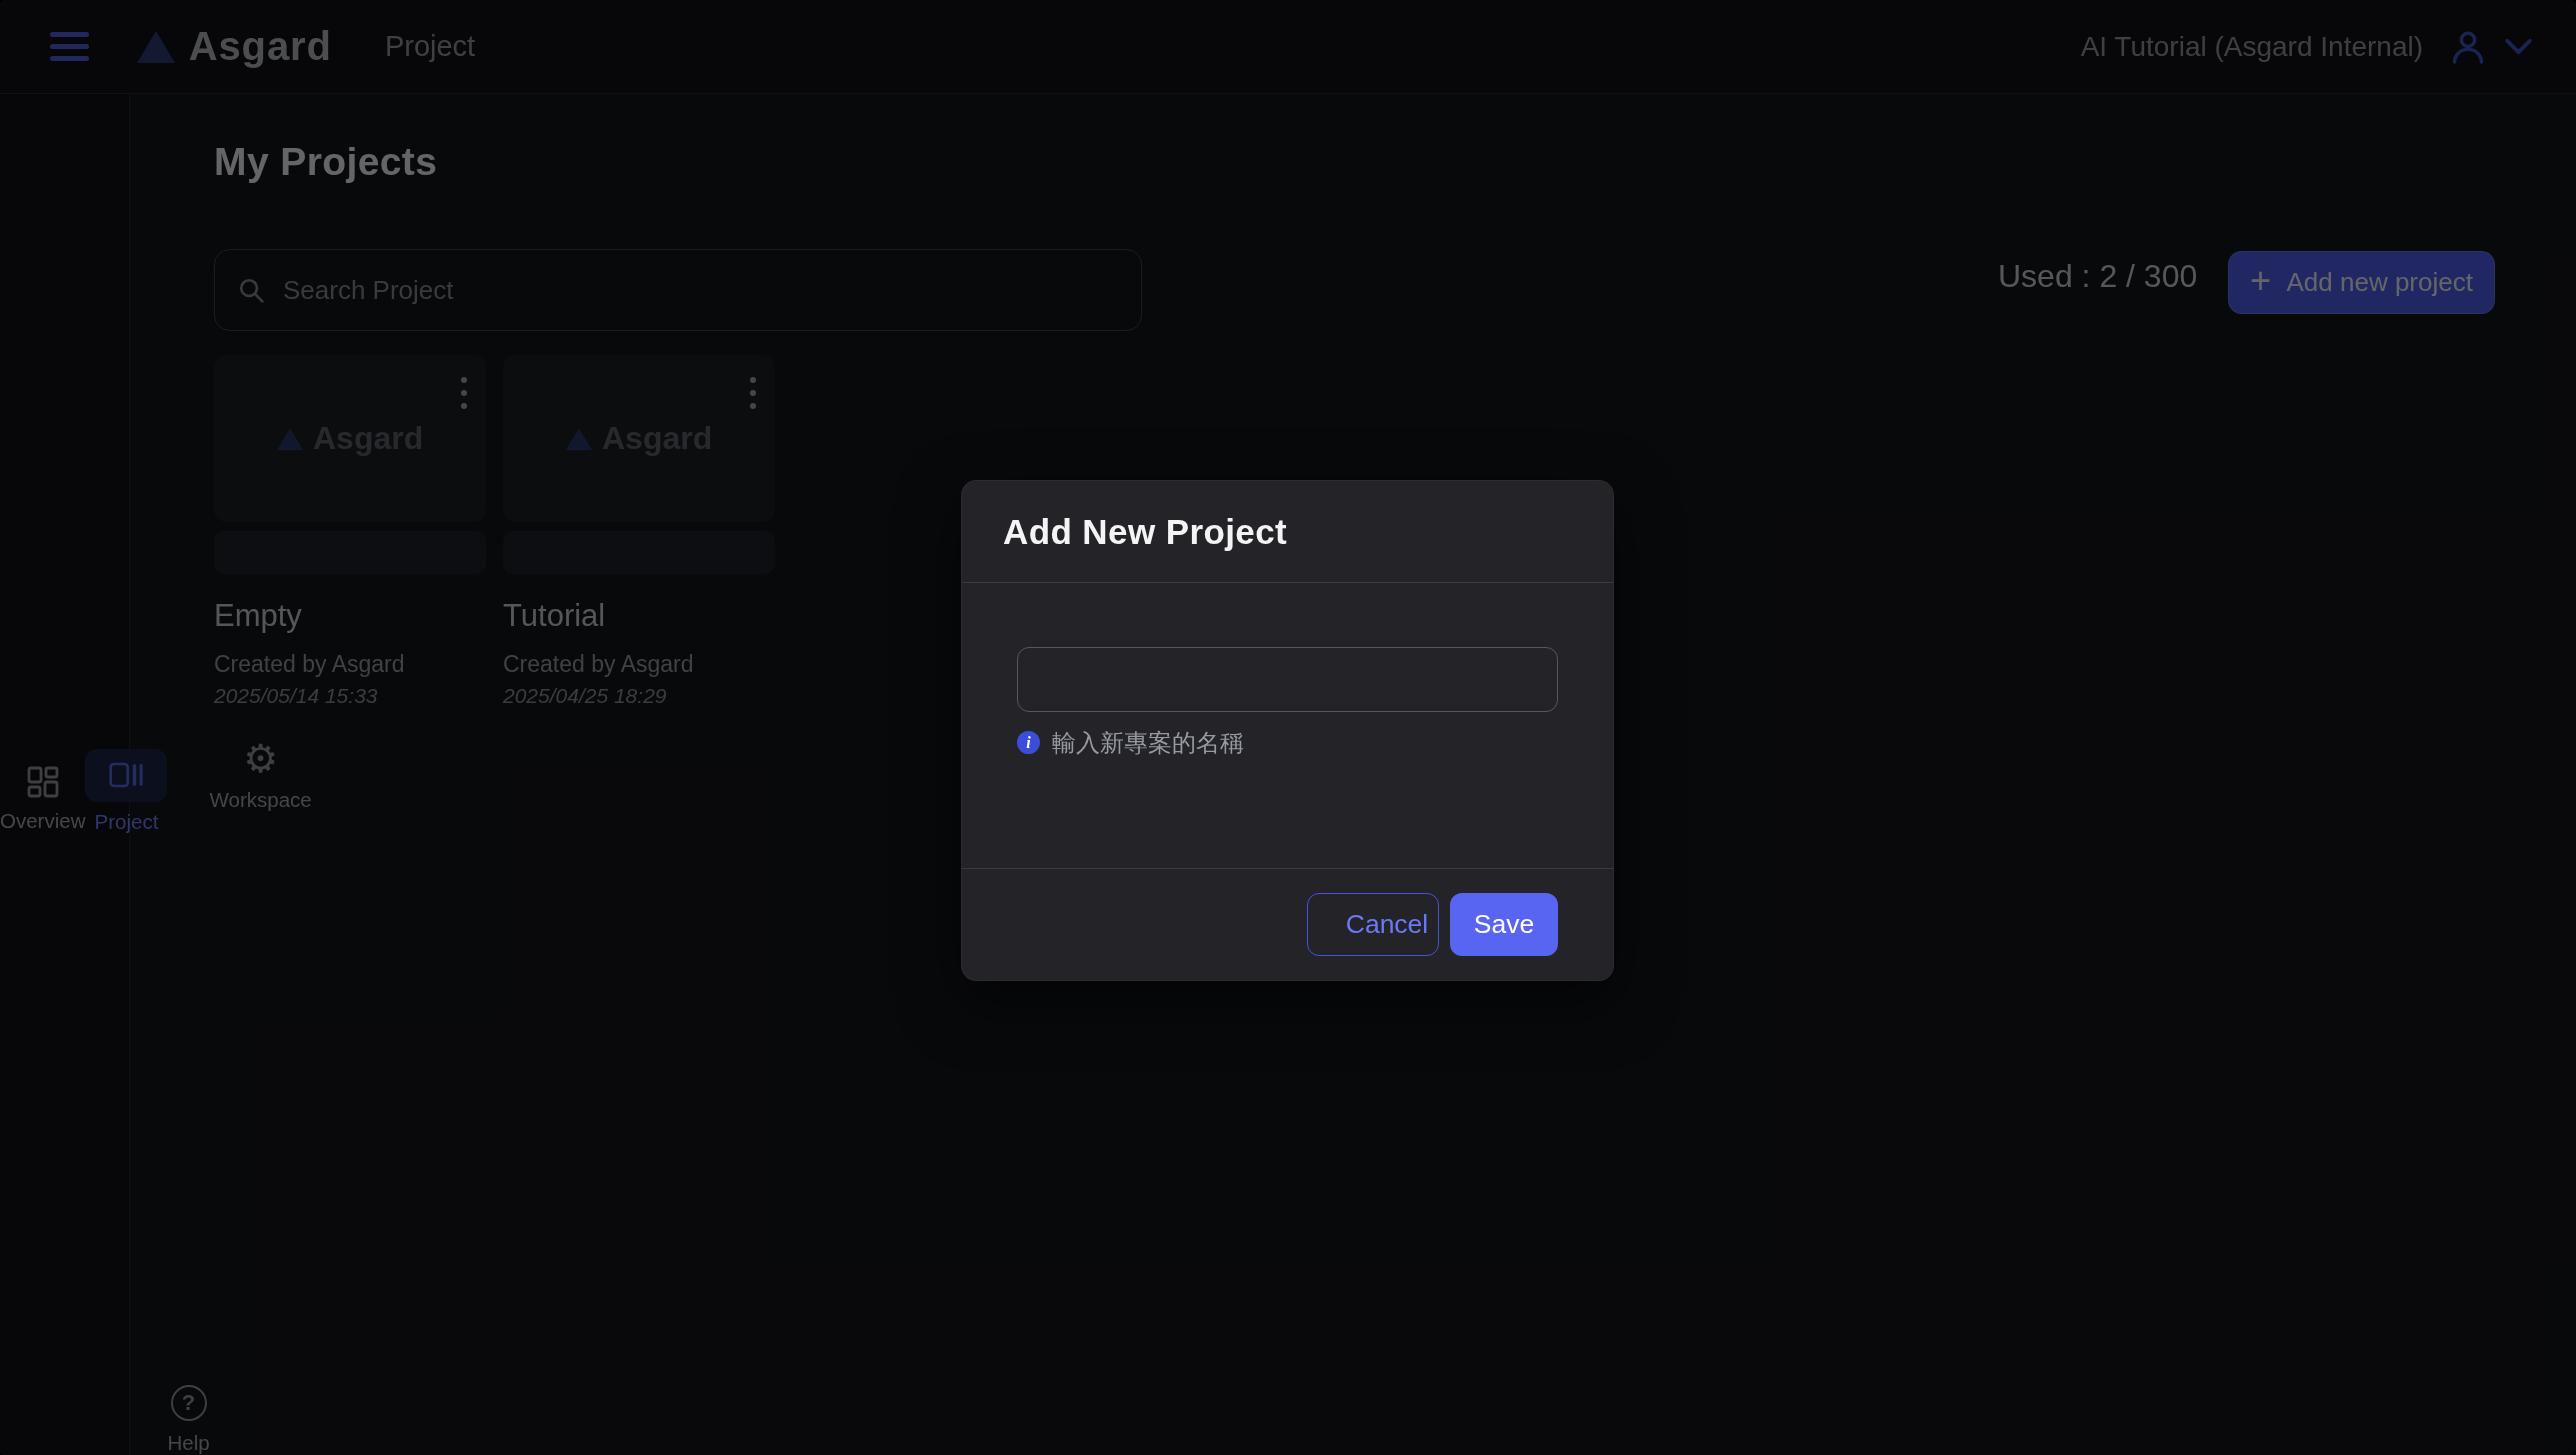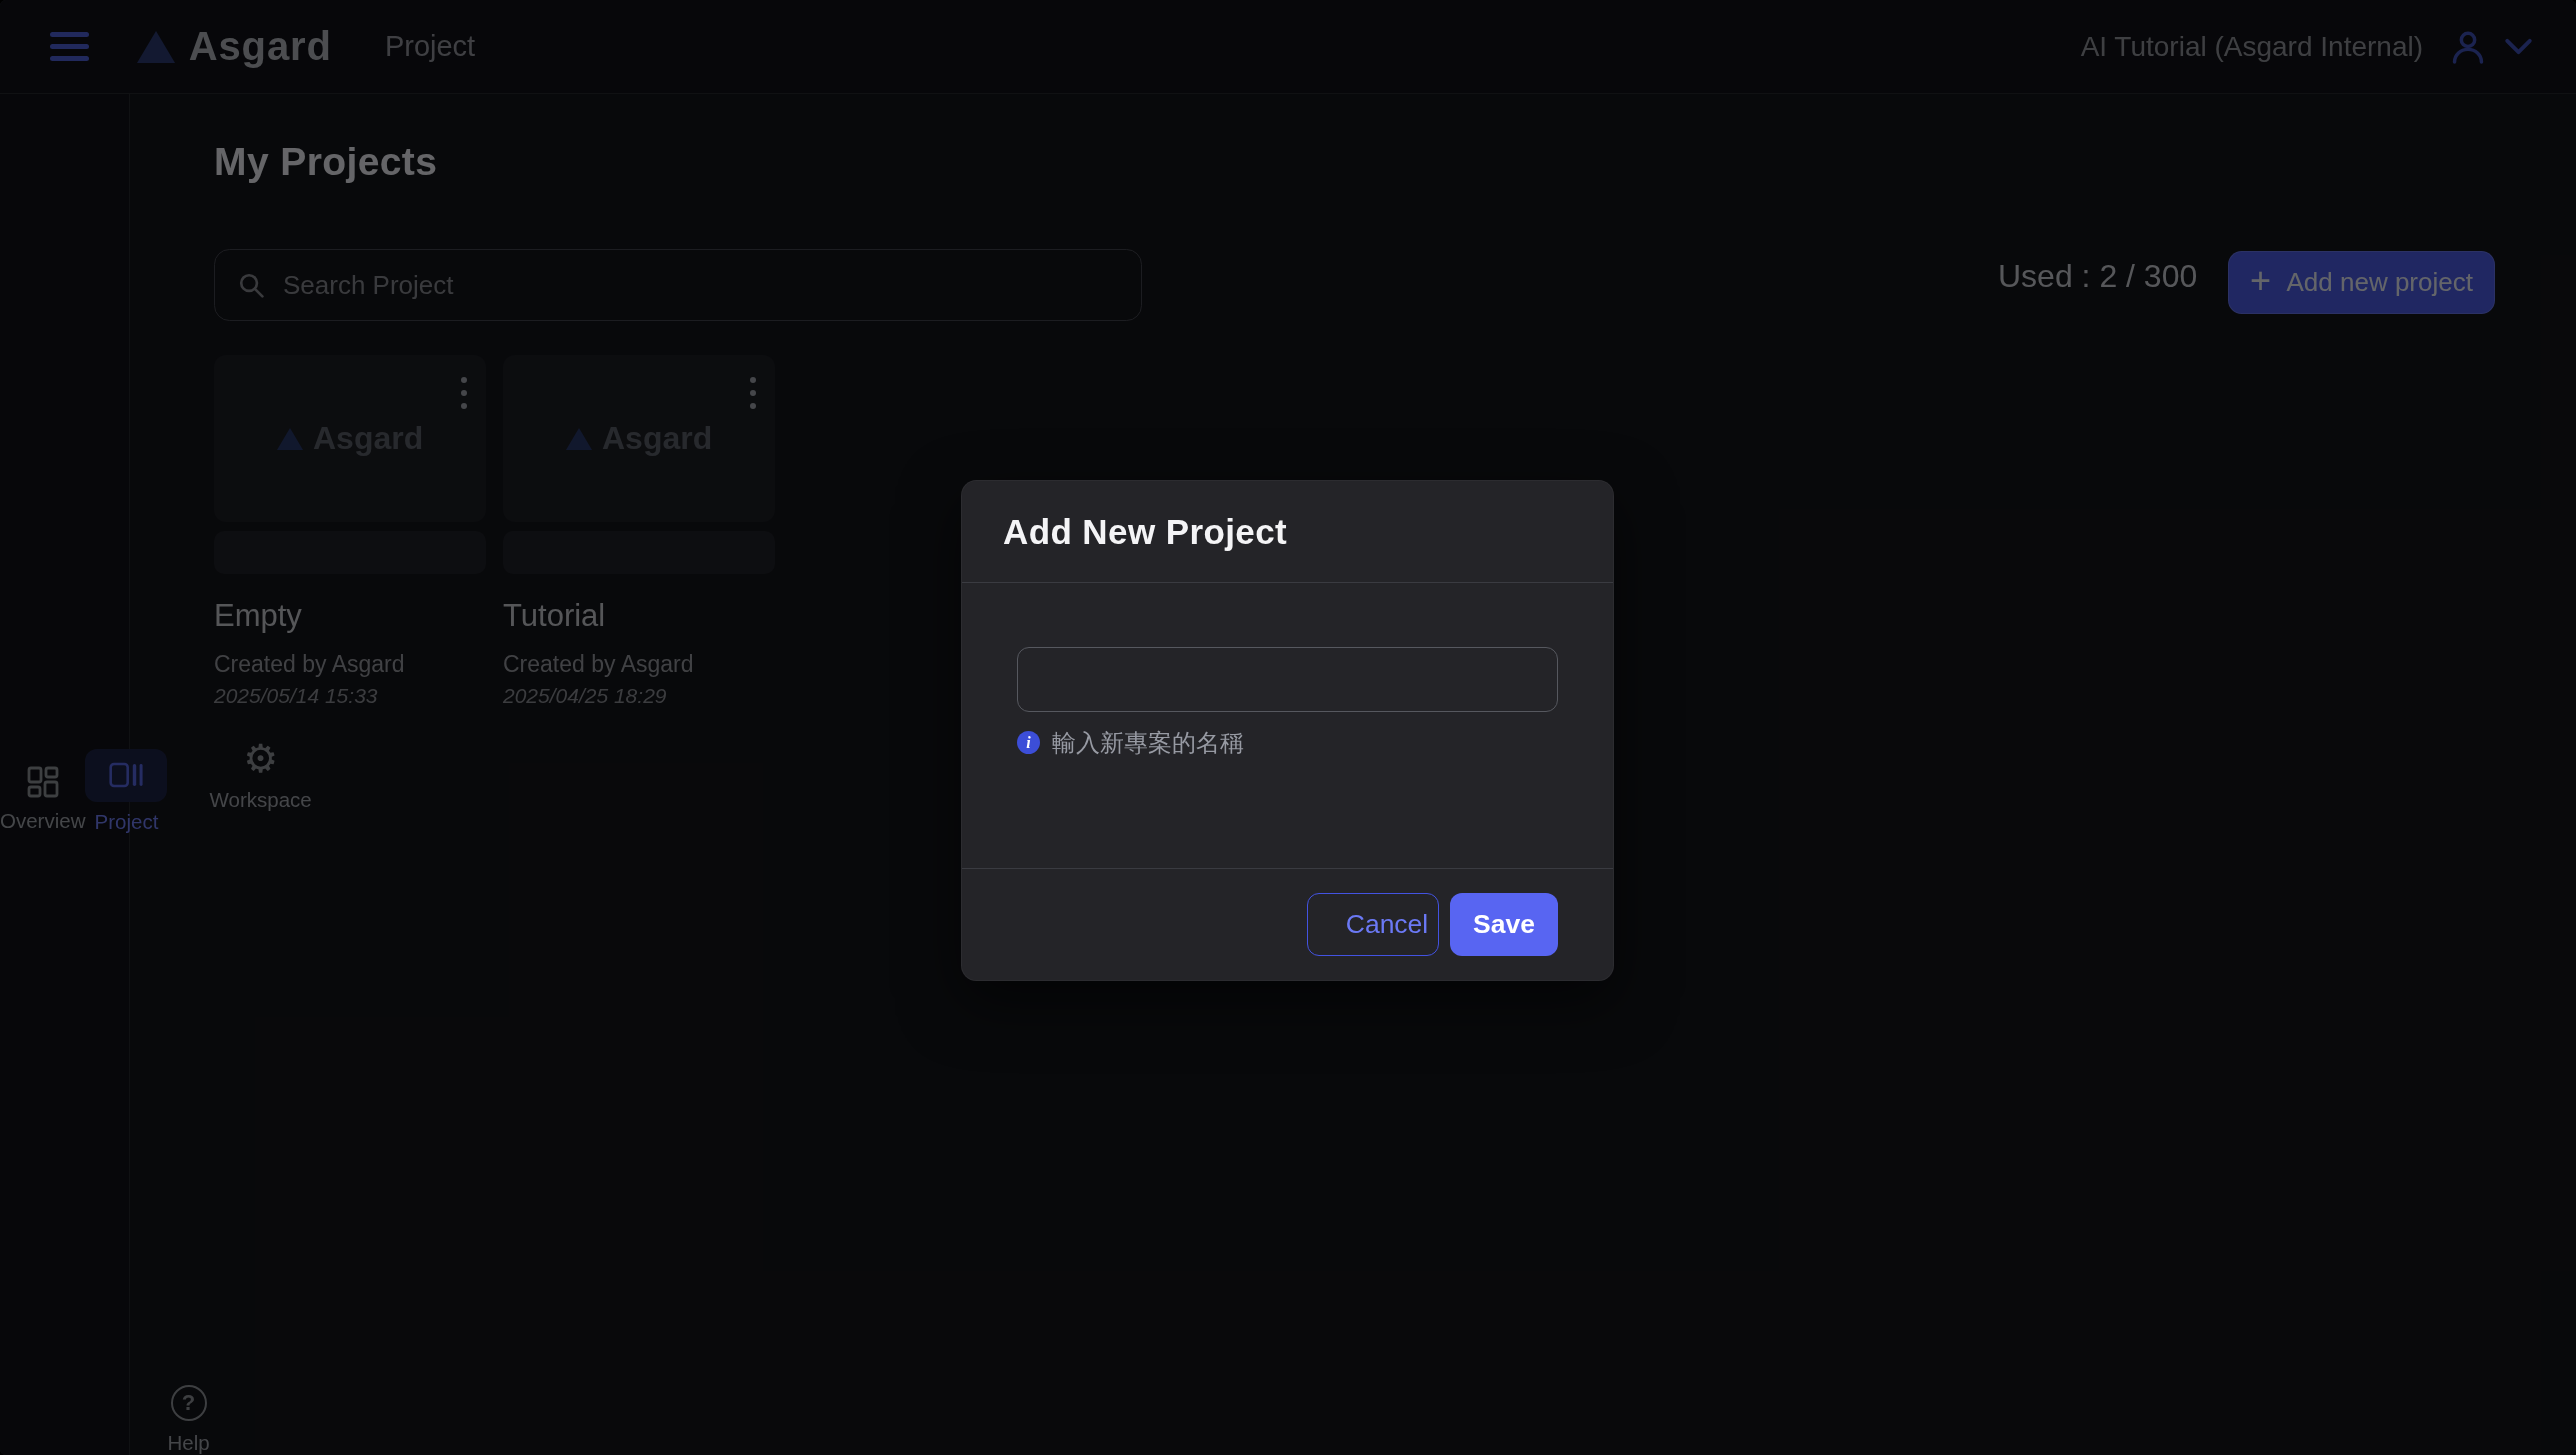--- a/index.html
+++ b/index.html
@@ -38,21 +38,21 @@
   .side-help { margin-top:auto; }
   .help-circle { width:36px; height:36px; border:2.6px solid #8d9096; border-radius:50%;
                  display:flex; align-items:center; justify-content:center;
                  font-size:22px; font-weight:bold; color:#8d9096; }
   .side-workspace { margin-top:38px; margin-bottom:36px; }
   .gear-glyph { font-family:"DejaVu Sans",sans-serif; font-size:39px; line-height:39px; color:#8d9096; }
 
   
   .page-title { position:absolute; left:214px; top:140px; font-size:39px; font-weight:bold;
                 color:#e7e9ee; letter-spacing:0.4px; }
-  .search-box { position:absolute; left:214px; top:249px; width:928px; height:72px;
+  .search-box { position:absolute; left:214px; top:249px; width:928px; height:82px;
                 border:1.7px solid #42444d; border-radius:15.4px; background:transparent;
                 display:flex; align-items:center; padding:0 22px; }
   .search-box input { flex:1; margin-left:17px; background:transparent; border:none; outline:none;
                       font-size:26px; color:#d2d4da; font-family:inherit; }
   .search-box input::placeholder { color:#84868c; }
   .usage { position:absolute; left:1998px; top:258px; font-size:32px; color:#c6c8ce; }
   .add-btn { position:absolute; left:2228px; top:251px; width:267px; height:63px;
              background:#4a5be2; border:1.7px solid rgba(255,255,255,0.14); border-radius:13.7px;
              display:flex; align-items:center; justify-content:center; cursor:pointer; }
   .add-btn .plus { font-size:36px; font-weight:300; color:#e6e9f2; line-height:36px; margin-top:-3.4px; }
@@ -96,21 +96,21 @@
                 display:flex; align-items:center; justify-content:center;
                 font-size:16px; font-weight:bold; font-family:"Liberation Serif","DejaVu Serif",serif;
                 font-style:italic; flex:none; }
   .hint-text { margin-left:12px; font-size:24px; color:#979aa3; }
   .modal-footer { height:112px; flex:none; border-top:1.7px solid #3a3b41;
                   display:flex; align-items:center; justify-content:flex-end;
                   padding-right:55px; gap:11px; }
   .btn { height:63px; border-radius:12px; display:flex; align-items:center; justify-content:center;
          font-size:26.5px; font-weight:500; cursor:pointer; font-family:inherit; }
   .btn-cancel { width:132px; background:transparent; border:1.7px solid #4353e2; color:#6b79f5;padding-left:28px; }
-  .btn-save { width:108px; background:#5865f2; border:none; color:#ffffff;font-weight:bold; }
+  .btn-save { width:108px; background:#5865f2; border:none; color:#ffffff; }
 
   svg { display:block; }
 </style>
 </head>
 <body>
 
 <div class="page">
 
   <header class="topbar">
     <div class="hamburger">

